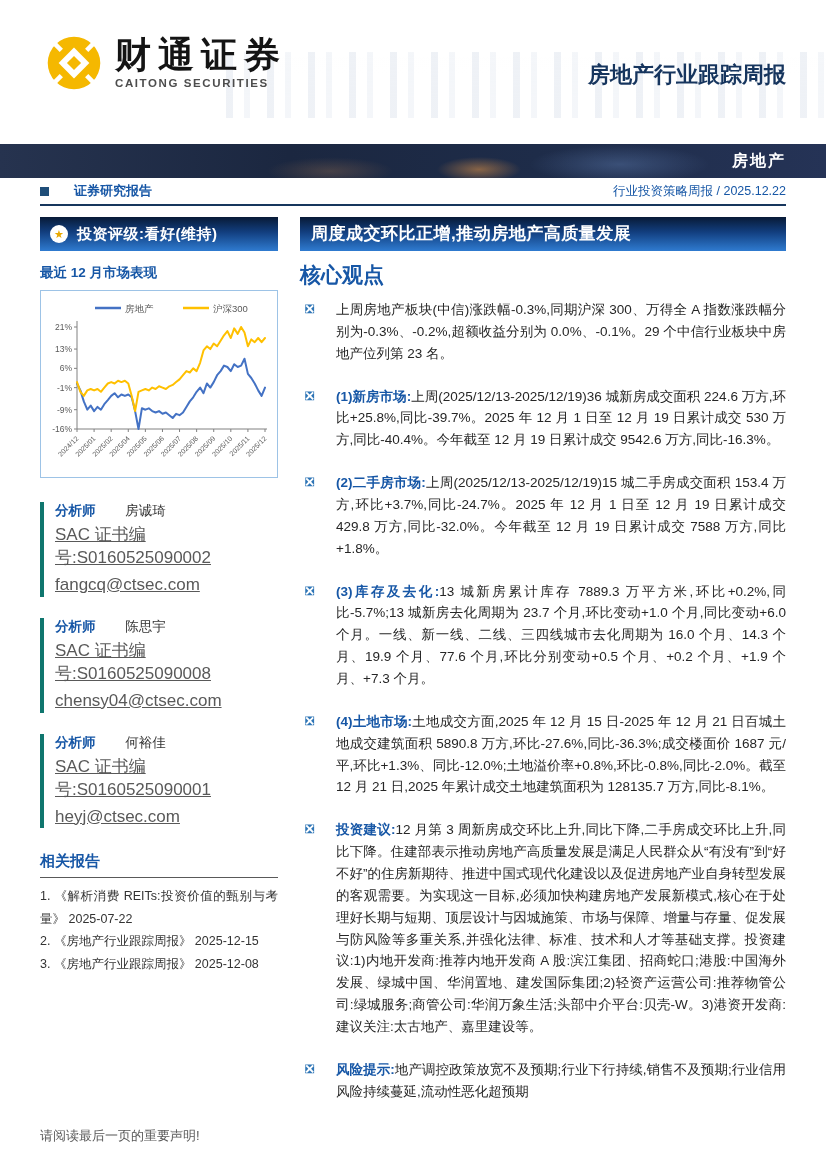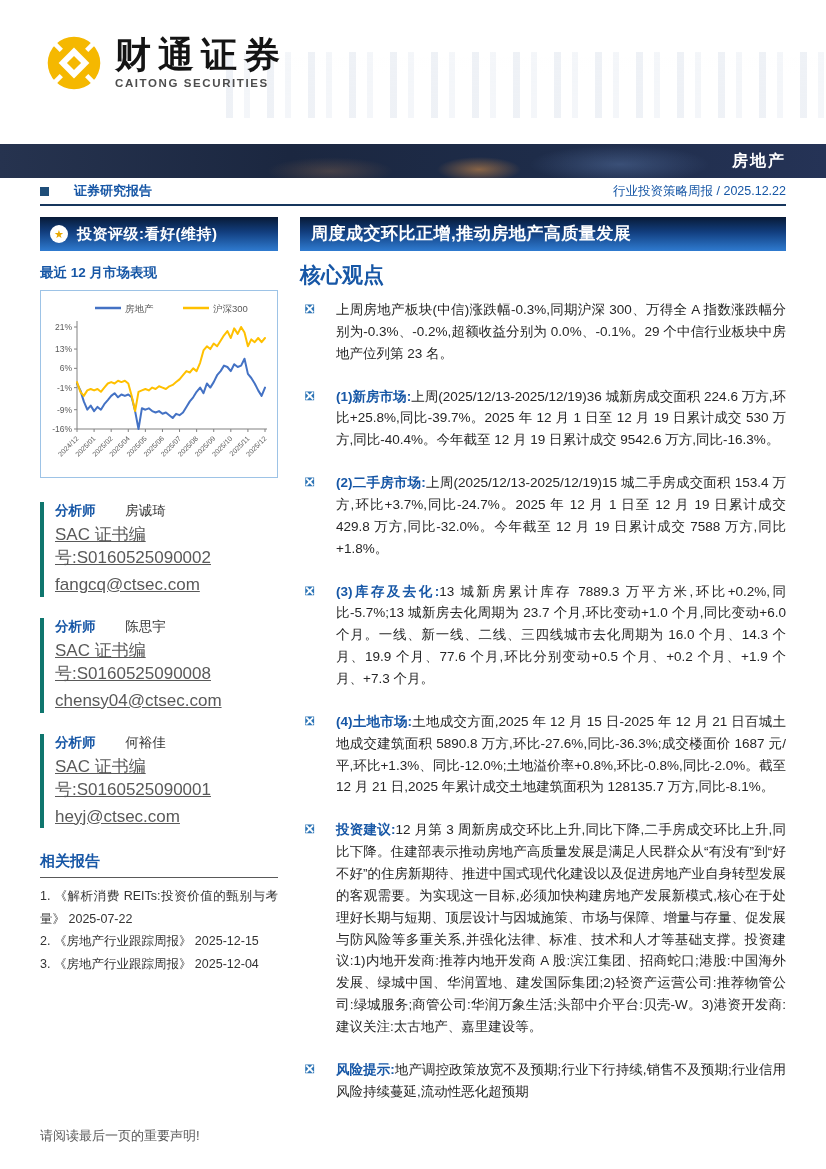--- a/index.html
+++ b/index.html
@@ -103,20 +103,21 @@
         <line x1="55" y1="9" x2="46" y2="18"></line>
         <line x1="9" y1="55" x2="18" y2="46"></line>
         <line x1="55" y1="55" x2="46" y2="46"></line>
       </g>
     </svg>
     <div>
       <div class="logo-cn">财通证券</div>
       <div class="logo-en">CAITONG SECURITIES</div>
     </div>
   </div>
+  <div class="report-type">房地产行业跟踪周报</div>
 </div>
 
 <div class="banner">
   <span class="banner-label">房地产</span>
 </div>
 
 <div class="info-row">
   <span class="research-label">
     <span class="sq-icon"></span>
     <span>证券研究报告</span>
@@ -210,21 +211,21 @@
         <div class="analyst-cert">SAC 证书编号:S0160525090001</div>
         <div class="analyst-email">heyj@ctsec.com</div>
       </div>
     </div>
 
     <div class="related">
       <div class="related-title">相关报告</div>
       <ul class="related-list">
         <li>1. 《解析消费 REITs:投资价值的甄别与考量》   2025-07-22</li>
         <li>2. 《房地产行业跟踪周报》   2025-12-15</li>
-        <li>3. 《房地产行业跟踪周报》   2025-12-04</li>
+        <li>3. 《房地产行业跟踪周报》   2025-12-08</li>
       </ul>
     </div>
   </div>
 
   <div class="right-col">
     <div class="main-title">周度成交环比正增,推动房地产高质量发展</div>
     <div class="core-heading">核心观点</div>
 
     <ul class="bullets">
       <li>

